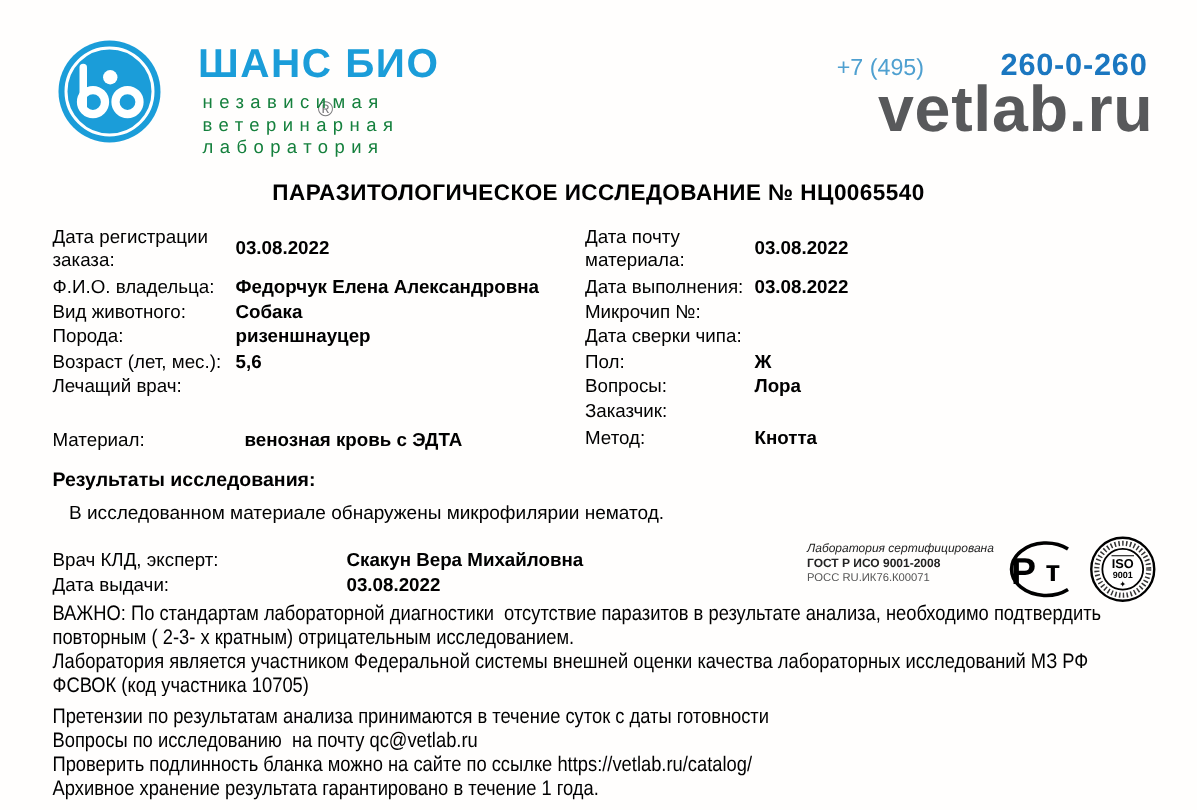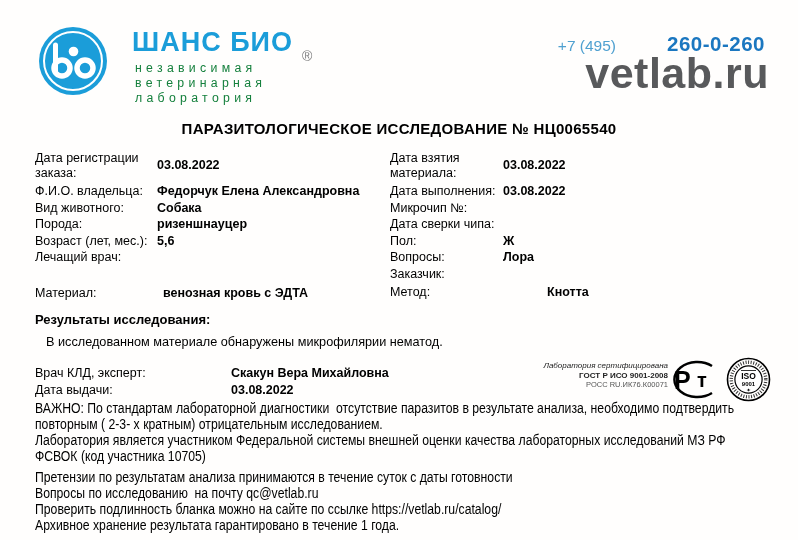--- a/index.html
+++ b/index.html
@@ -3,21 +3,21 @@
 <meta charset="utf-8">
 <style>
   html,body{margin:0;padding:0;background:#e8e8e8;}
   .page{
     position:relative; width:798px; height:540px; background:#fffefd;
     font-family:"Liberation Sans", sans-serif; color:#000; overflow:hidden;
     margin:0 auto;
   }
   
   .logo-circle{position:absolute; left:38px; top:26px; width:70px; height:70px;}
-  .brand-line{position:absolute; left:132px; top:27px; display:flex; align-items:flex-end;}
+  .brand-line{position:absolute; left:132px; top:27px; display:flex; align-items:center;flex-direction:column;}
   .brand-name{font-size:27px; font-weight:bold; color:#1B9DD9; letter-spacing:1px;}
   .reg-mark{font-size:14px; color:#7b7b7d; margin-left:9px; position:relative; top:6px;}
   .tagline{
     position:absolute; left:135px; top:61px; white-space:pre;
     font-size:12.3px; line-height:14.8px; letter-spacing:4.3px; color:#15803d;
   }
   .phone{position:absolute; right:33px; top:32px; display:flex; align-items:baseline;gap:44px;}
   .phone-prefix{font-size:15.5px; color:#4FA0D0; margin-right:7px;}
   .phone-number{font-size:20.5px; font-weight:bold; color:#1B77C0; letter-spacing:0.5px;}
   .site{position:absolute; right:29px; top:49px; font-size:43px; font-weight:bold; color:#58595B; letter-spacing:0.5px;}
@@ -28,32 +28,32 @@
   .col{position:absolute; top:151px; font-size:12.5px;}
   .col-left{left:35px; width:350px;}
   .col-right{left:390px; width:380px;}
   .frow{display:flex; margin-bottom:2.2px; align-items:center;}
   .frow .lbl{line-height:14.4px; flex-shrink:0;}
   .col-left .lbl{width:122px;}
   .col-right .lbl{width:113px;}
   .frow .val{font-weight:bold; line-height:14.4px;}
   .frow.two{min-height:29px; margin-bottom:4px;}
   .frow.gap-top-l{margin-top:21px;}
-  .frow.gap-top-r{margin-top:4px;gap:44px;}
+  .frow.gap-top-r{margin-top:4px;}
   .frow.material .val{padding-left:6px;}
   
   .results-heading{position:absolute; left:35px; top:312px; font-size:13px; font-weight:bold;}
   .results-text{position:absolute; left:46px; top:335px; font-size:12.7px;}
   
   .signoff{position:absolute; left:35px; top:365px; font-size:12.5px;}
   .srow{display:flex; line-height:16.5px;}
   .srow .lbl{width:196px; flex-shrink:0;}
   .srow .val{font-weight:bold;}
   
-  .cert-text{position:absolute; left:538px; top:361px; width:130px; text-align:right; color:#222;}
+  .cert-text{position:absolute; left:538px; top:361px; width:130px; text-align:left; color:#222;}
   .cert-l1{font-size:8px; font-style:italic; line-height:9.5px;}
   .cert-l2{font-size:8px; font-weight:bold; line-height:9.5px;}
   .cert-l3{font-size:7.5px; color:#555; line-height:9.5px;}
   .rst-mark{position:absolute; left:666px; top:358px;}
   .iso-mark{position:absolute; left:726px; top:357px;}
   
   .condensed{
     position:absolute; left:35px; width:840px; font-size:14px; line-height:16.1px;
     transform:scaleX(0.873); transform-origin:0 0; white-space:pre-wrap;
   }
@@ -116,21 +116,21 @@
       <span class="val"></span>
     </div>
     <div class="frow gap-top-l material">
       <span class="lbl">Материал:</span>
       <span class="val">венозная кровь с ЭДТА</span>
     </div>
   </div>
 
   <div class="col col-right">
     <div class="frow two">
-      <span class="lbl">Дата взятия материала:</span>
+      <span class="lbl">Дата почту материала:</span>
       <span class="val">03.08.2022</span>
     </div>
     <div class="frow">
       <span class="lbl">Дата выполнения:</span>
       <span class="val">03.08.2022</span>
     </div>
     <div class="frow">
       <span class="lbl">Микрочип №:</span>
       <span class="val"></span>
     </div>

